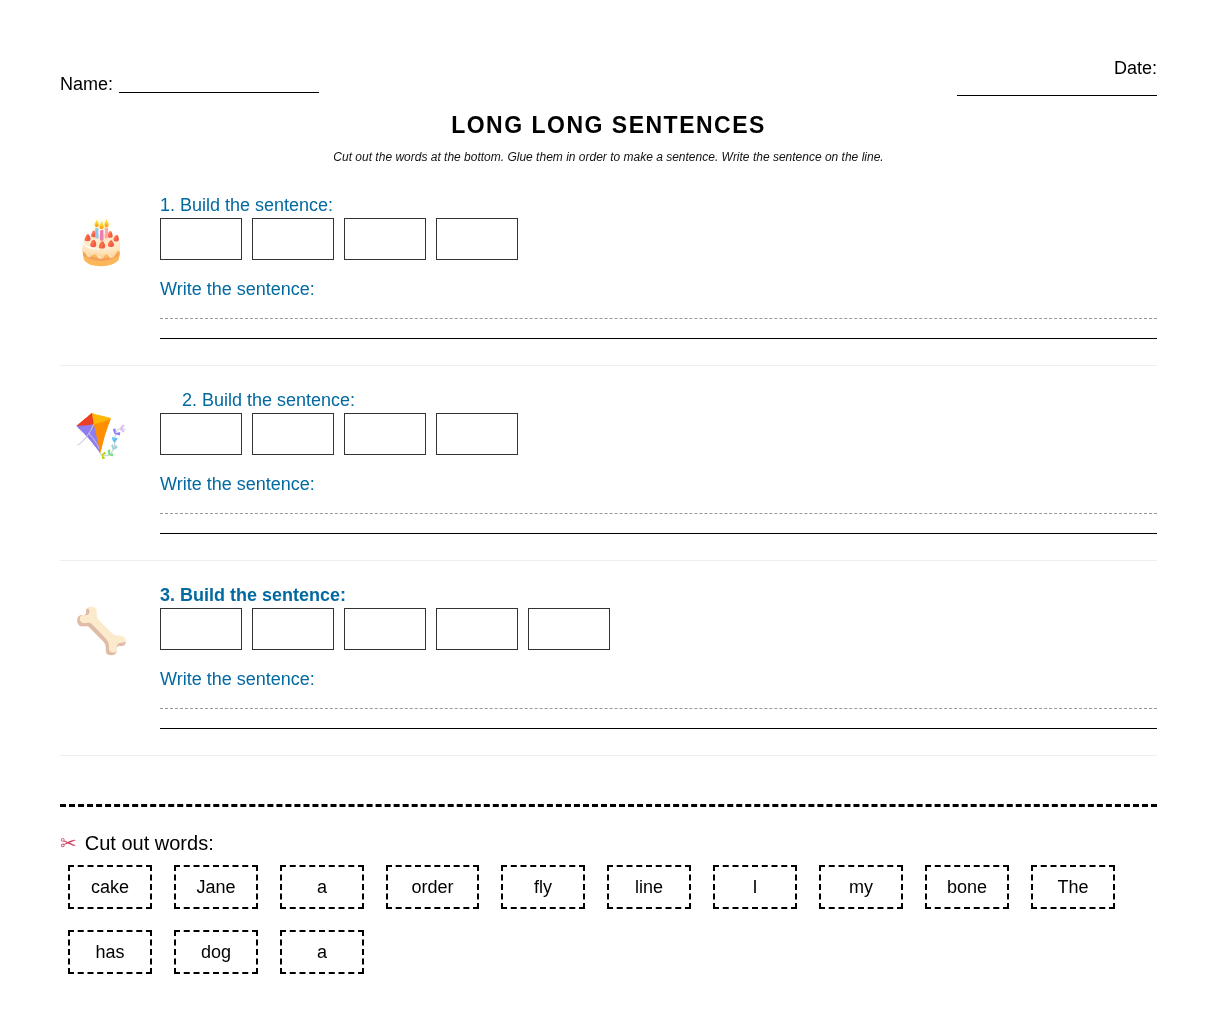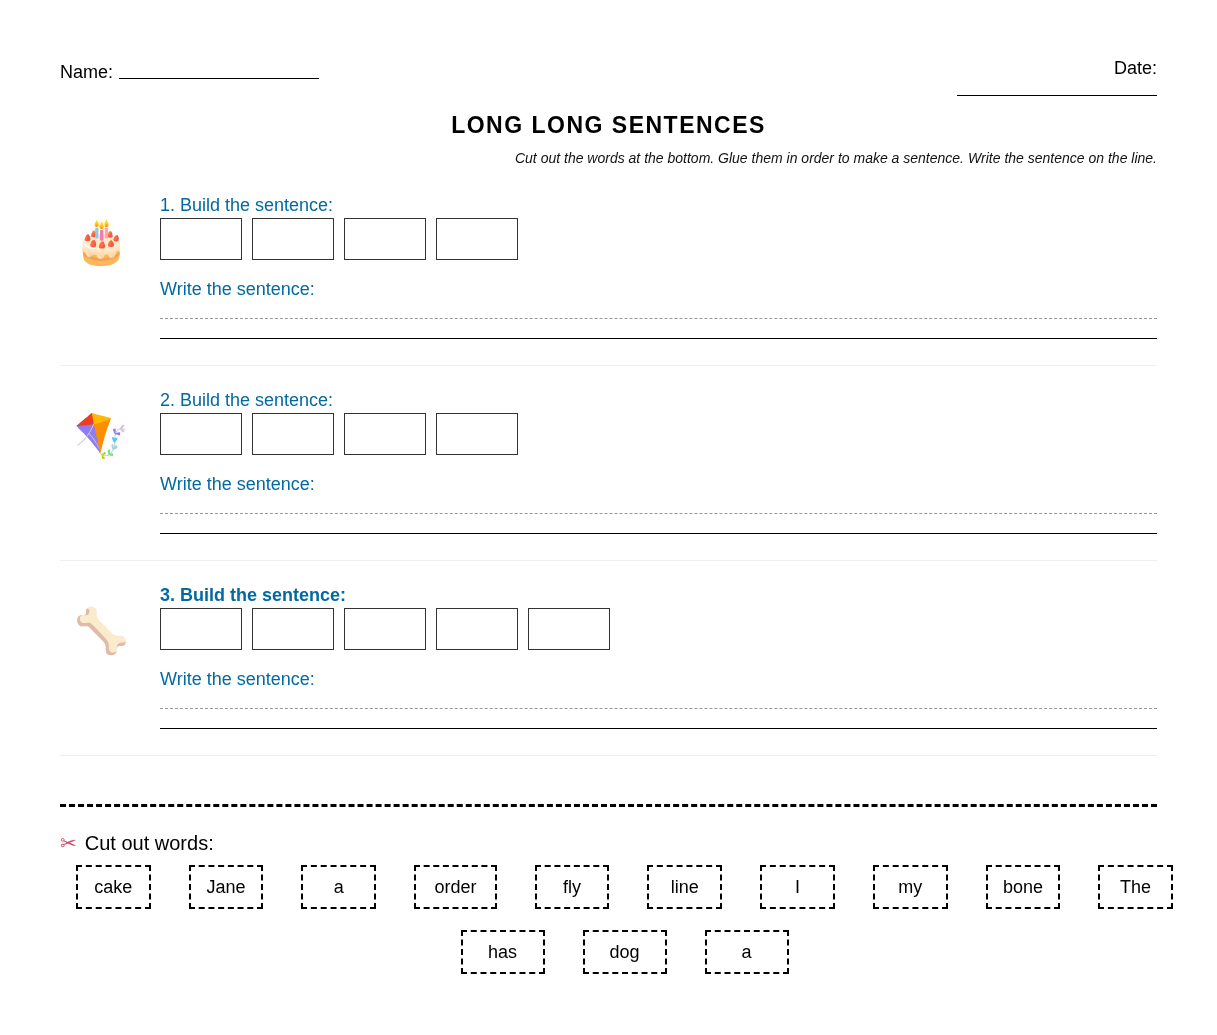--- a/index.html
+++ b/index.html
@@ -1,36 +1,36 @@
 <!DOCTYPE html>
 <html><head>
 <meta charset="utf-8">
 <style>
   html, body { margin: 0; padding: 0; background: #ffffff; }
   body { width: 1217px; height: 1035px; position: relative; font-family: "Liberation Sans", sans-serif; color: #000; overflow: hidden; }
   .page { position: absolute; left: 60px; top: 0; width: 1097px; }
   .header-row { position: absolute; top: 58px; left: 0; width: 1097px; height: 24px; font-size: 18px; }
-  .name-field { position: absolute; left: 0; top: 4px; display: flex; align-items: flex-start; }
+  .name-field { position: absolute; left: 0; top: 16px; display: flex; align-items: center; }
   .date-field { position: absolute; right: 0; top: 0; display: flex; align-items: flex-end; flex-direction: column; }
   .blank-line { display: inline-block; border-bottom: 1px solid #000; height: 16px; margin-left: 6px; }
   .name-field .blank-line { width: 200px; }
   .date-field .blank-line { width: 200px; }
   .title { position: absolute; top: 112px; left: 0; width: 1097px; text-align: center; font-size: 23px; font-weight: bold; letter-spacing: 1.5px; }
-  .instructions { position: absolute; top: 150px; left: 0; width: 1097px; text-align: right; font-size: 14px; font-style: italic; color: #111; }
+  .instructions { position: absolute; top: 150px; left: 0; width: 1097px; text-align: center; font-size: 12px; font-style: italic; color: #111; }
   .exercise { position: absolute; left: 0; width: 1097px; height: 195px; border-bottom: 1px solid #eeeeee; }
   .ex-icon { position: absolute; left: 14px; width: 52px; height: 52px; font-size: 44px; line-height: 52px; text-align: center; }
   .ex-label { position: absolute; left: 100px; font-size: 18px; color: #0369a1; }
   .boxes { position: absolute; left: 100px; display: flex; gap: 10px; }
   .box { width: 80px; height: 40px; border: 1px solid #333; box-sizing: content-box; }
   .dash-line { position: absolute; left: 100px; width: 997px; border-top: 1px dashed #999; }
   .solid-line { position: absolute; left: 100px; width: 997px; border-top: 1px solid #000; }
   .cut-line { position: absolute; top: 804px; left: 0; width: 1097px; border-top: 3px dashed #000; }
   .cut-header { position: absolute; top: 831px; left: 0; font-size: 20px; display: flex; align-items: center; gap: 8px; }
   .scissors { font-size: 20px; color: #d04a6a; }
-  .word-row { position: absolute; left: 16px; width: 1097px; display: flex; justify-content: center; gap: 38px; }
+  .word-row { position: absolute; left: 8px; width: 1097px; display: flex; justify-content: flex-start; gap: 22px; }
   .word { width: 80px; height: 40px; border: 2px dashed #000; display: flex; align-items: center; justify-content: center; font-size: 18px; box-sizing: content-box; }
   .word.wide { width: 89px; }
 </style>
 </head>
 <body>
 
 <div class="page">
 
   <div class="header-row">
     <div class="name-field">
@@ -55,21 +55,21 @@
       <div class="box"></div>
       <div class="box"></div>
     </div>
     <div class="ex-label" style="top:109px;">Write the sentence:</div>
     <div class="dash-line" style="top:148px;"></div>
     <div class="solid-line" style="top:168px;"></div>
   </div>
 
   <div class="exercise" style="top:365px;">
     <div class="ex-icon" style="top:45px;">🪁</div>
-    <div class="ex-label" style="top:25px;">2. Build the sentence:</div>
+    <div class="ex-label" style="top:25px;margin-left:22px;">2. Build the sentence:</div>
     <div class="boxes" style="top:48px;">
       <div class="box"></div>
       <div class="box"></div>
       <div class="box"></div>
       <div class="box"></div>
     </div>
     <div class="ex-label" style="top:109px;">Write the sentence:</div>
     <div class="dash-line" style="top:148px;"></div>
     <div class="solid-line" style="top:168px;"></div>
   </div>

